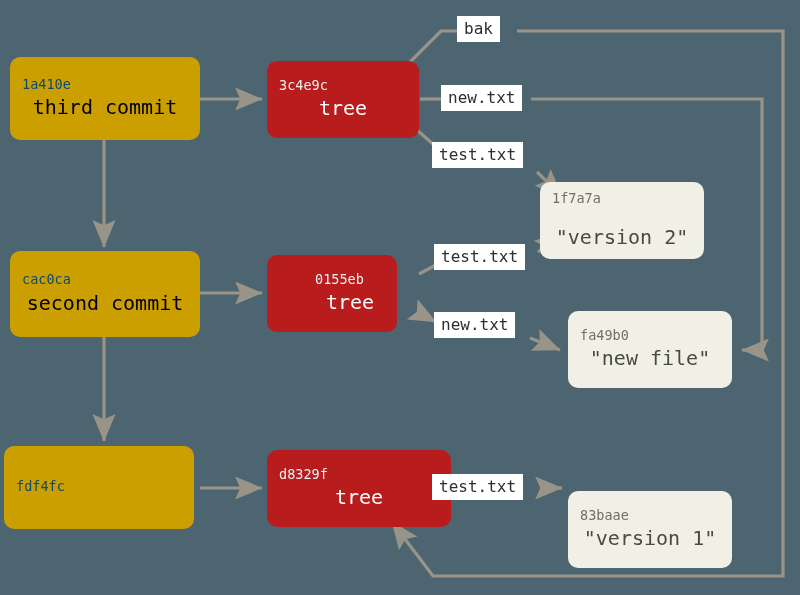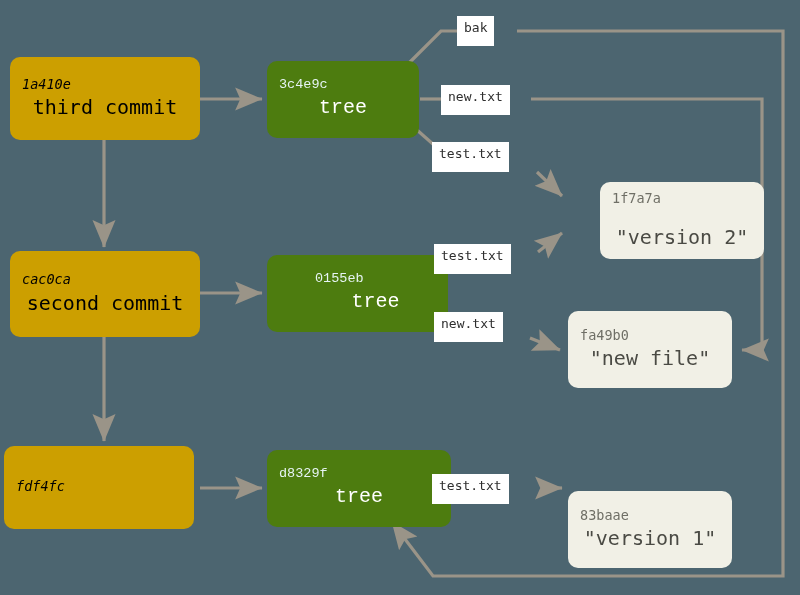--- a/index.html
+++ b/index.html
@@ -41,43 +41,42 @@
   .node .title {
     font-size: 20px;
     line-height: 1.1;
     text-align: center;
     margin-top: 5px;
     white-space: nowrap;
   }
   .commit {
     background: #cc9f00;
   }
-  .commit .sha { color: #000000; font-style: italic; }
+  .commit .sha { color: #0c4a6e; }
   .commit .title { color: #000000; }
 
   .tree {
-    background: #4d7c0f;
-    font-family: Liberation Mono, monospace;
+    background: #b91c1c;
   }
   .tree .sha { color: #e6f4f4; }
   .tree .title { color: #ffffff; }
 
   .blob {
     background: #f1f0e6;
   }
   .blob .sha { color: #6f6f66; }
   .blob .title { color: #4a4a44; }
 
   .edge-label {
     position: absolute;
     background: #ffffff;
     color: #2f2f2f;
-    font-size: 13px;
+    font-size: 16px;
     line-height: 1;
-    padding: 5px 7px 12px 7px;
+    padding: 5px 7px 5px 7px;
     white-space: nowrap;
     box-sizing: border-box;
   }
 </style>
 </head>
 <body>
 
 <div id="canvas">
 
   <svg id="edges" viewBox="0 0 800 595" xmlns="http://www.w3.org/2000/svg">
@@ -132,31 +131,31 @@
 
   <div class="node commit" style="left:4px; top:446px; width:190px; height:83px;">
     <div class="sha">fdf4fc</div>
   </div>
 
   <div class="node tree" style="left:267px; top:61px; width:152px; height:77px;">
     <div class="sha">3c4e9c</div>
     <div class="title">tree</div>
   </div>
 
-  <div class="node tree" style="left:267px; top:255px; width:181px; height:77px;padding-left:48px;">
+  <div class="node tree" style="left:267px; top:255px; width:130px; height:77px;padding-left:48px;">
     <div class="sha">0155eb</div>
     <div class="title">tree</div>
   </div>
 
   <div class="node tree" style="left:267px; top:450px; width:184px; height:77px;">
     <div class="sha">d8329f</div>
     <div class="title">tree</div>
   </div>
 
-  <div class="node blob" style="left:600px; top:182px; width:164px; height:77px;gap:15px;">
+  <div class="node blob" style="left:540px; top:182px; width:164px; height:77px;gap:15px;">
     <div class="sha">1f7a7a</div>
     <div class="title">"version 2"</div>
   </div>
 
   <div class="node blob" style="left:568px; top:311px; width:164px; height:77px;">
     <div class="sha">fa49b0</div>
     <div class="title">"new file"</div>
   </div>
 
   <div class="node blob" style="left:568px; top:452px; width:164px; height:77px;margin-top:39px;">

